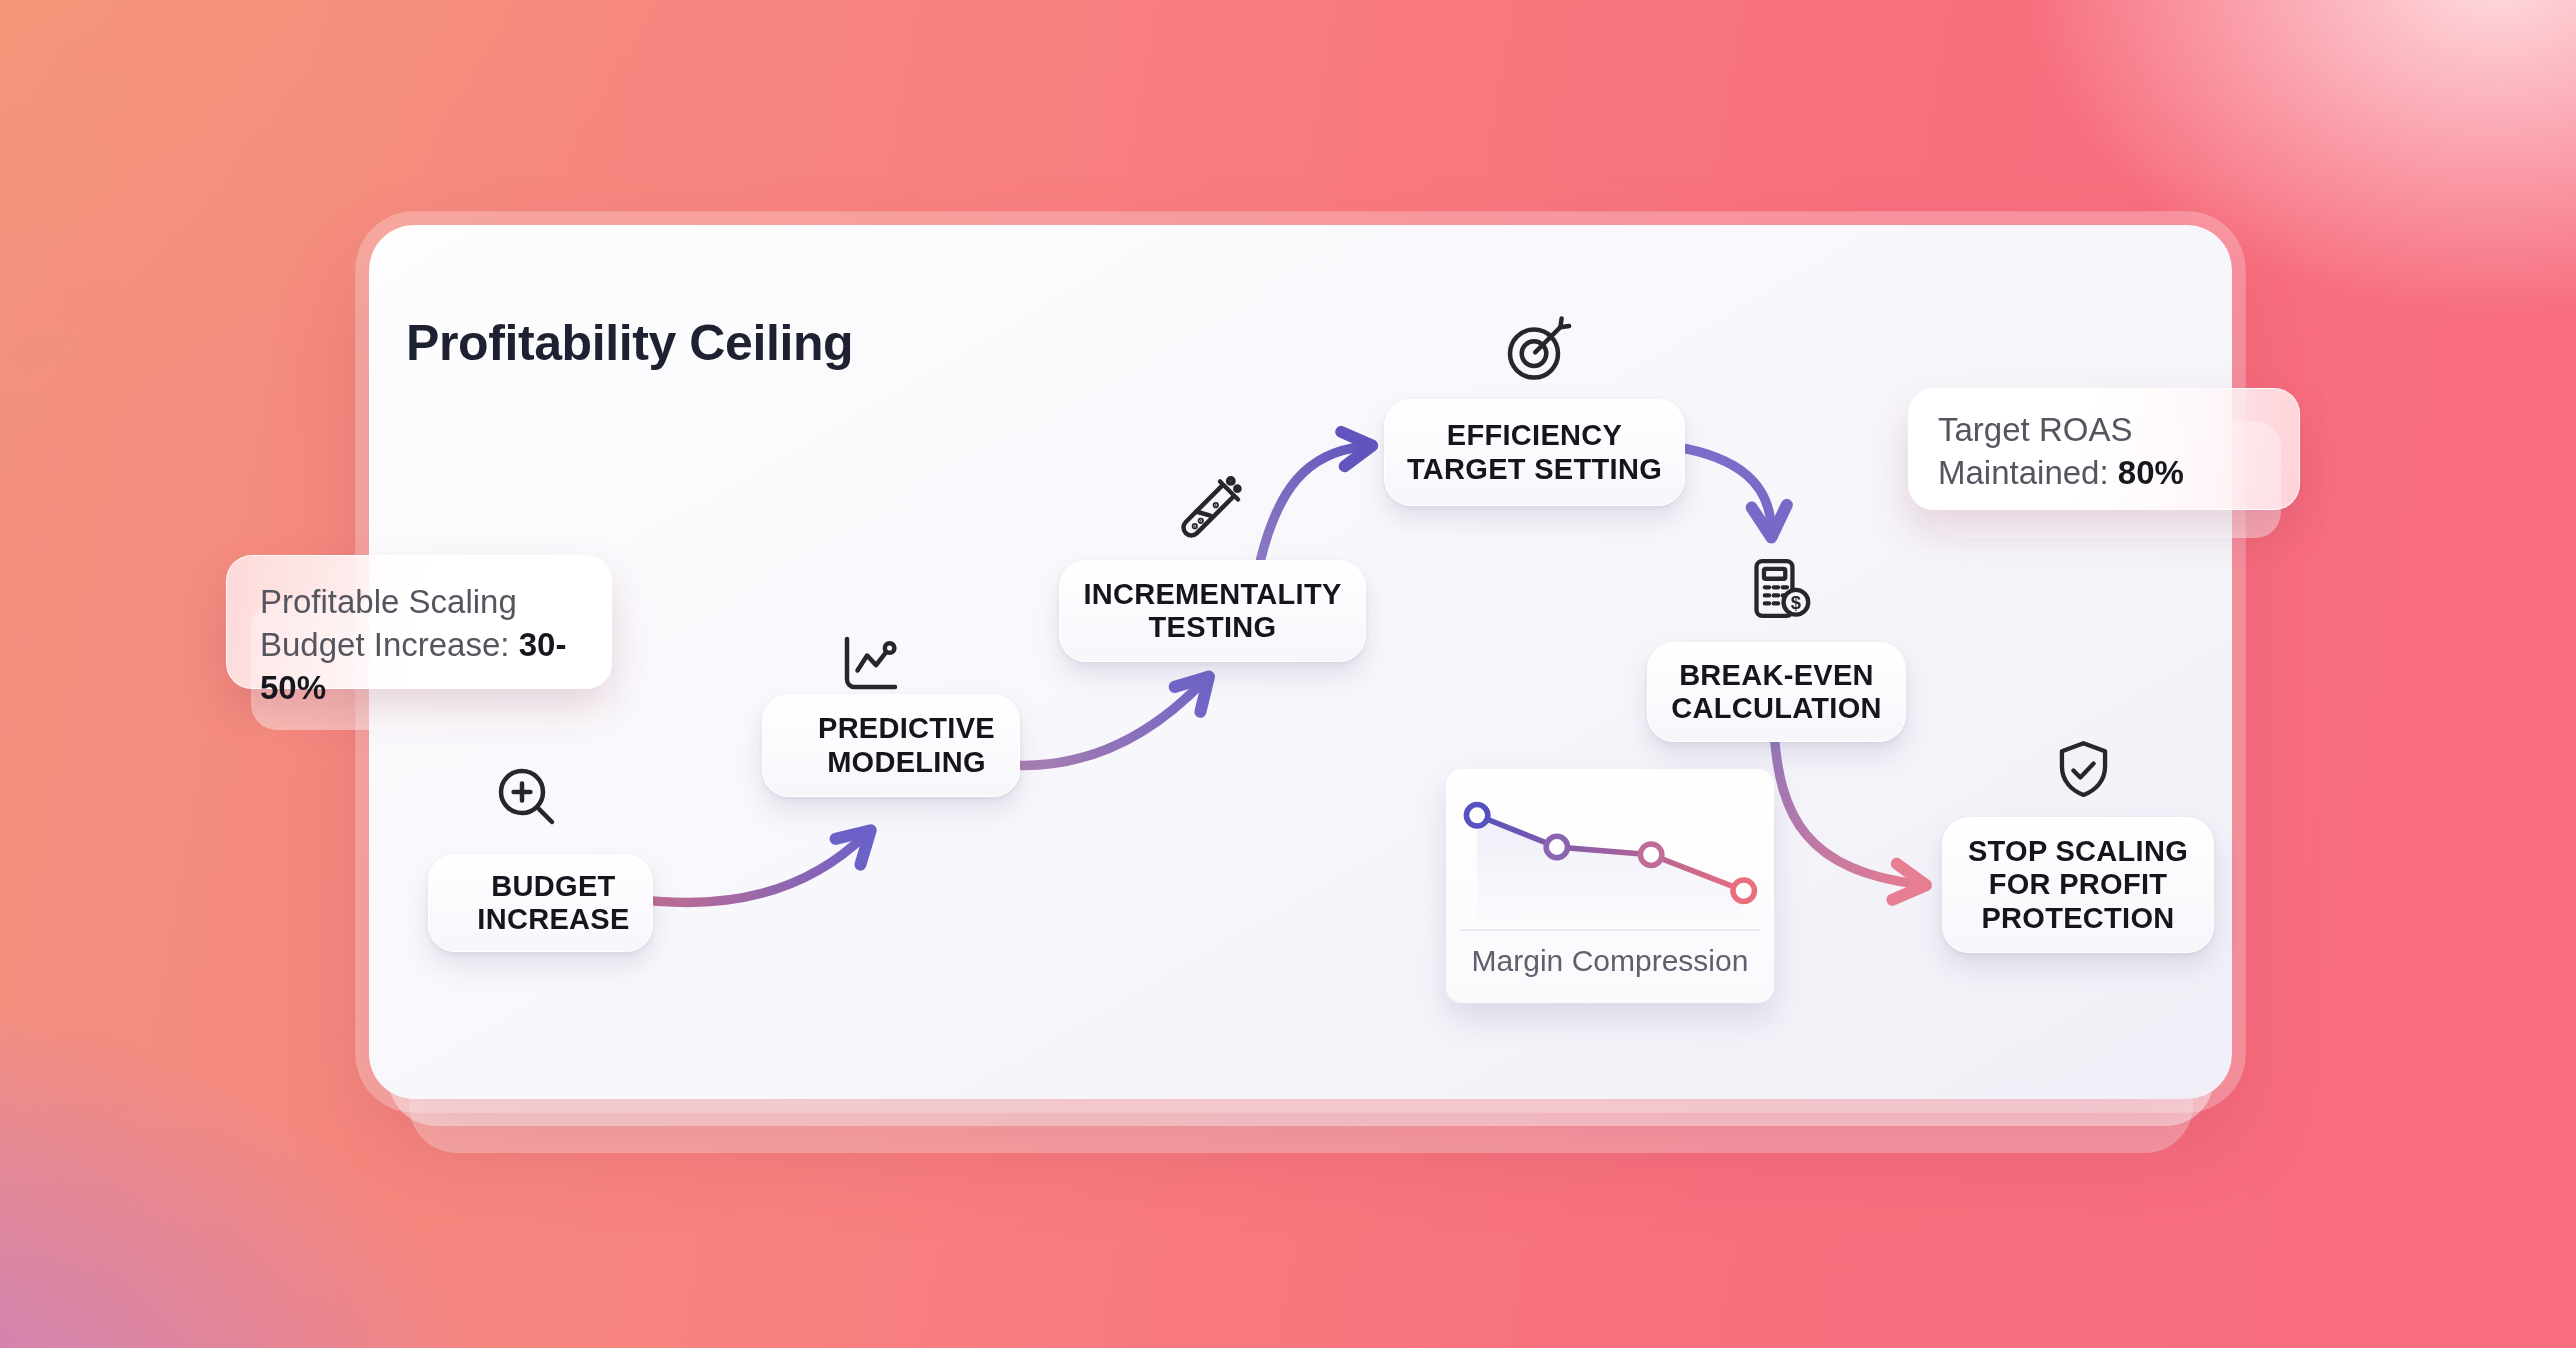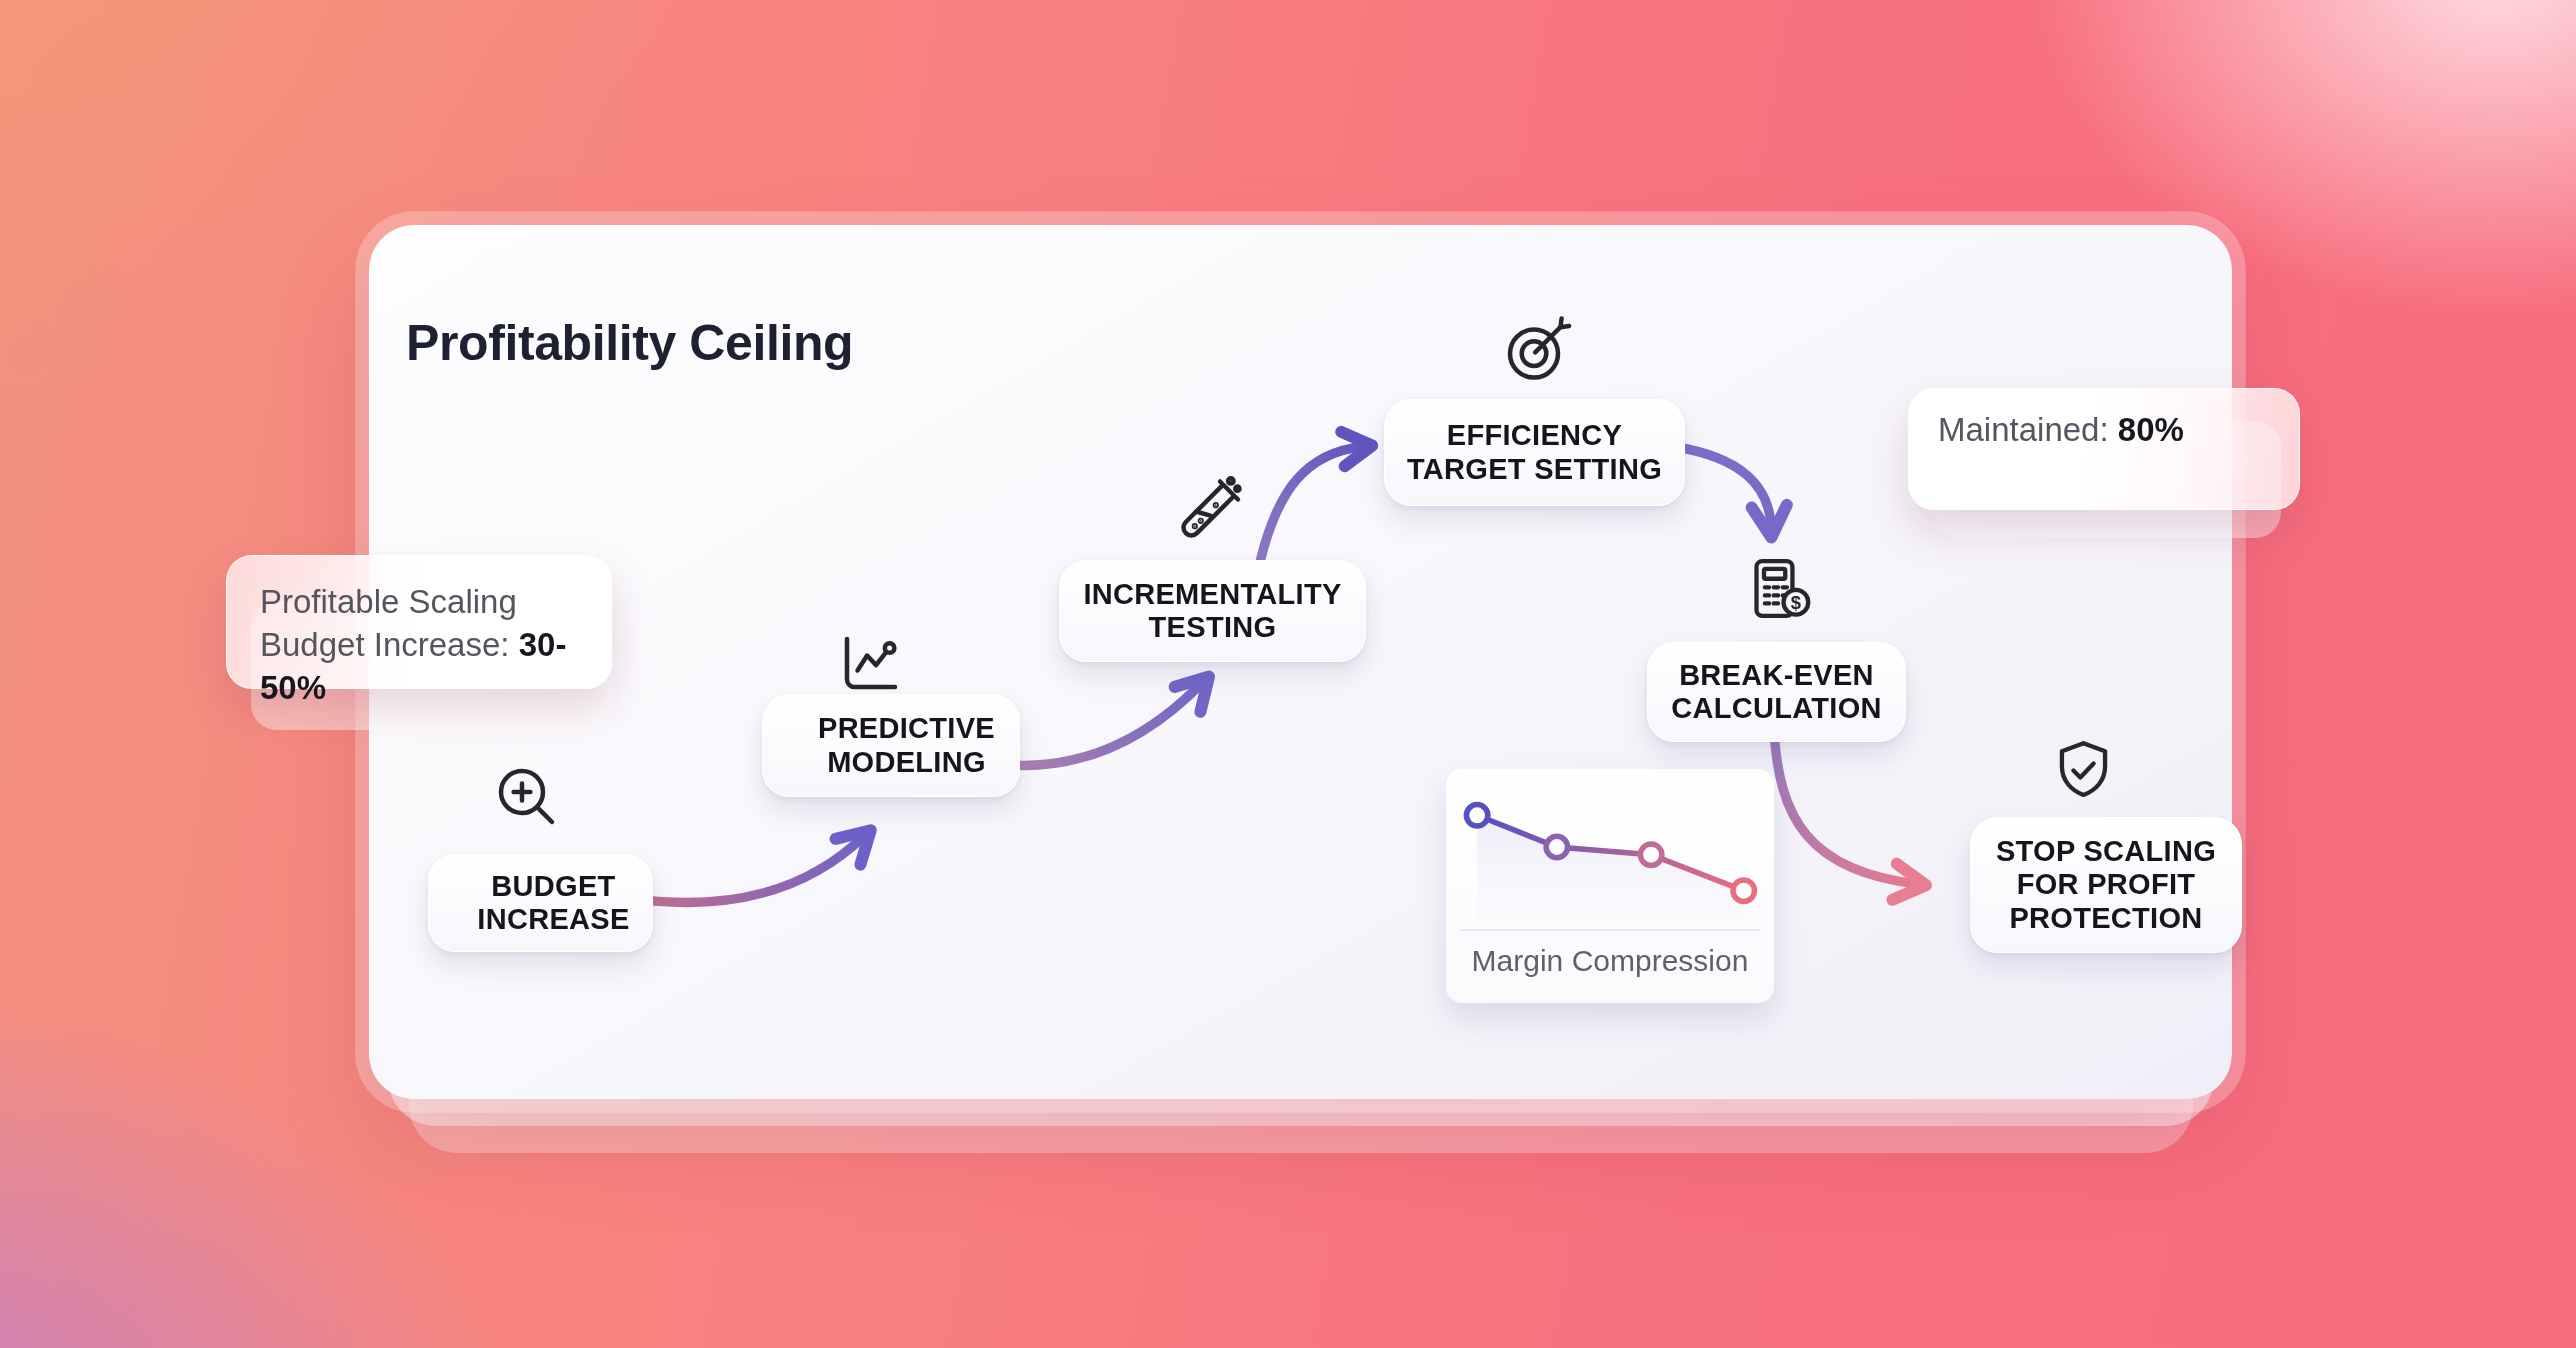--- a/index.html
+++ b/index.html
@@ -178,21 +178,21 @@
 TESTING</span>
   </div>
   <div class="node" style="left:1384px;top:399px;width:299px;height:105px;">
     <span class="node-label">EFFICIENCY
 TARGET SETTING</span>
   </div>
   <div class="node" style="left:1647px;top:634px;width:257px;height:98px;margin-top:8px;">
     <span class="node-label">BREAK-EVEN
 CALCULATION</span>
   </div>
-  <div class="node" style="left:1942px;top:817px;width:270px;height:134px;margin-left:28px;">
+  <div class="node" style="left:1942px;top:817px;width:270px;height:134px;">
     <span class="node-label">STOP SCALING
 FOR PROFIT
 PROTECTION</span>
   </div>
 
   <div class="mini-chart-card">
     <svg class="mini-chart" width="328" height="168" viewBox="0 0 382 196">
       <defs>
         <linearGradient id="mg" gradientUnits="userSpaceOnUse" x1="36" y1="0" x2="347" y2="0">
           <stop offset="0" stop-color="#5551BE"></stop>
@@ -215,17 +215,18 @@
   </div>
 
   <div class="callout-shadow cs-left"></div>
   <div class="callout callout-left">
     <div>Profitable Scaling</div>
     <div><span>Budget Increase: </span><strong>30-50%</strong></div>
   </div>
 
   <div class="callout-shadow cs-right"></div>
   <div class="callout callout-right">
+    <div>Target ROAS</div>
     <div><span>Maintained: </span><strong>80%</strong></div>
   </div>
 
 </div>
 
 
 </body></html>

